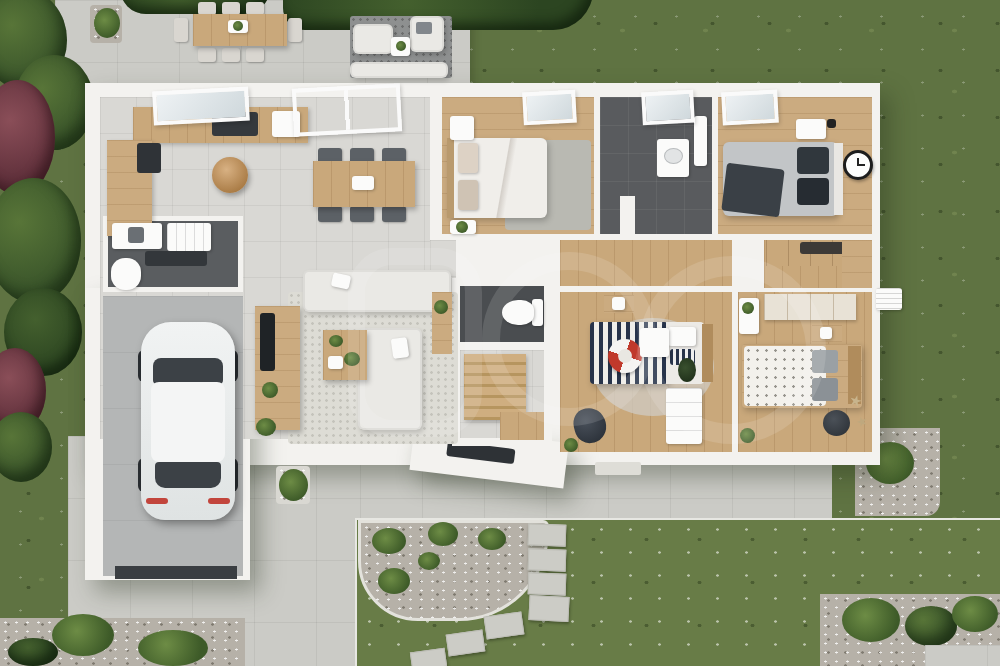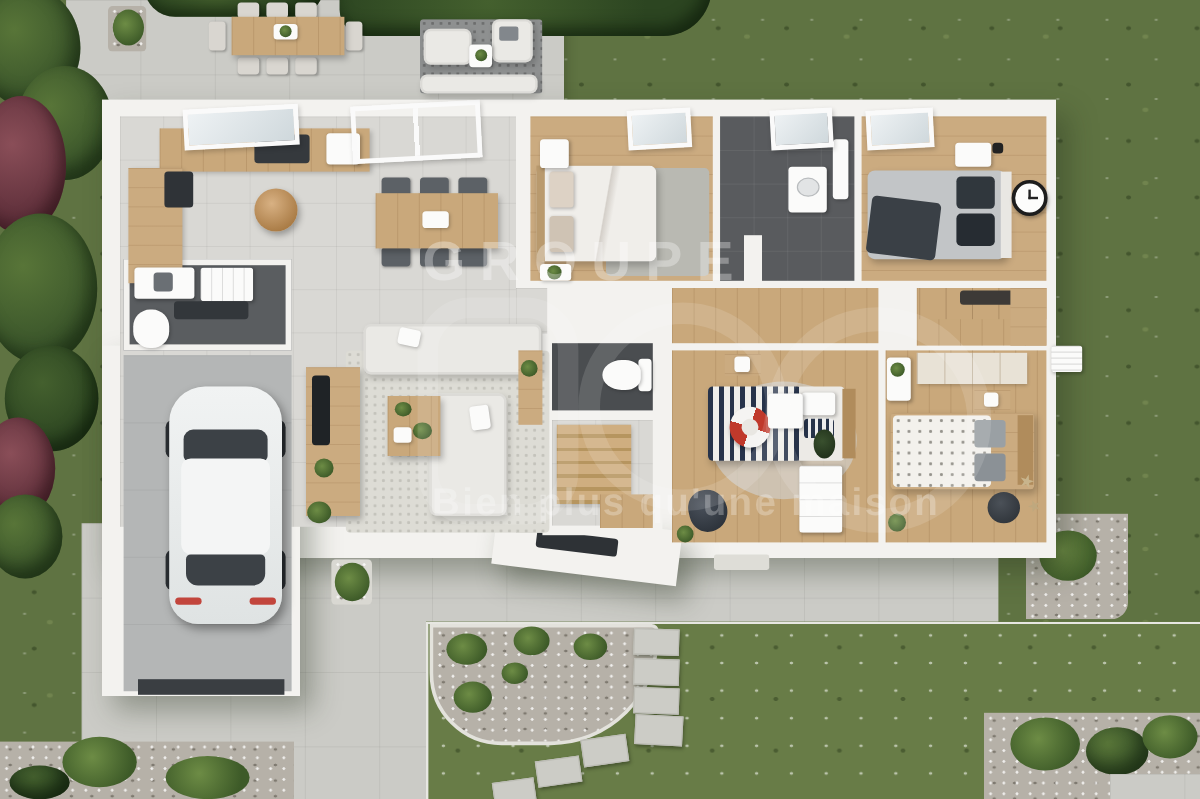--- a/index.html
+++ b/index.html
@@ -269,21 +269,19 @@
   <div class="a wh blob" style="left:228px;top:20px;width:20px;height:13px;"></div>
   <div class="a plant" style="left:233px;top:21px;width:10px;height:10px;"></div>
   <div class="a" style="left:350px;top:16px;width:102px;height:62px;background:#8e9090;background-image:radial-gradient(rgba(60,60,60,.4) 1px,transparent 1.5px);background-size:7px 7px;border-radius:3px;"></div>
   <div class="a sofa" style="left:353px;top:24px;width:40px;height:30px;"></div>
   <div class="a sofa" style="left:410px;top:16px;width:34px;height:36px;"></div>
   <div class="a" style="left:416px;top:22px;width:16px;height:12px;background:#82878c;border-radius:2px;"></div>
   <div class="a wh blob" style="left:391px;top:37px;width:19px;height:19px;"></div>
   <div class="a plant" style="left:396px;top:41px;width:10px;height:10px;"></div>
   <div class="a sofa" style="left:350px;top:62px;width:98px;height:16px;"></div>
 
-  <div class="a wm" style="left:352px;top:190px;font-size:46px;letter-spacing:12px;">GROUPE</div>
   <div class="a" style="left:0;top:0;width:0;height:0;">
     <div class="a" style="left:348px;top:248px;width:100px;height:155px;border:17px solid rgba(255,255,255,.12);border-radius:44px;"></div>
     <div class="a ghost" style="left:482px;top:252px;width:138px;height:138px;"></div>
     <div class="a ghost" style="left:638px;top:256px;width:148px;height:148px;border-width:20px;"></div>
   </div>
-  <div class="a wm" style="left:360px;top:400px;font-size:32px;letter-spacing:2px;color:rgba(255,255,255,.27);">Bien plus qu'une maison</div>
 
 </div>
 
 </body></html>

